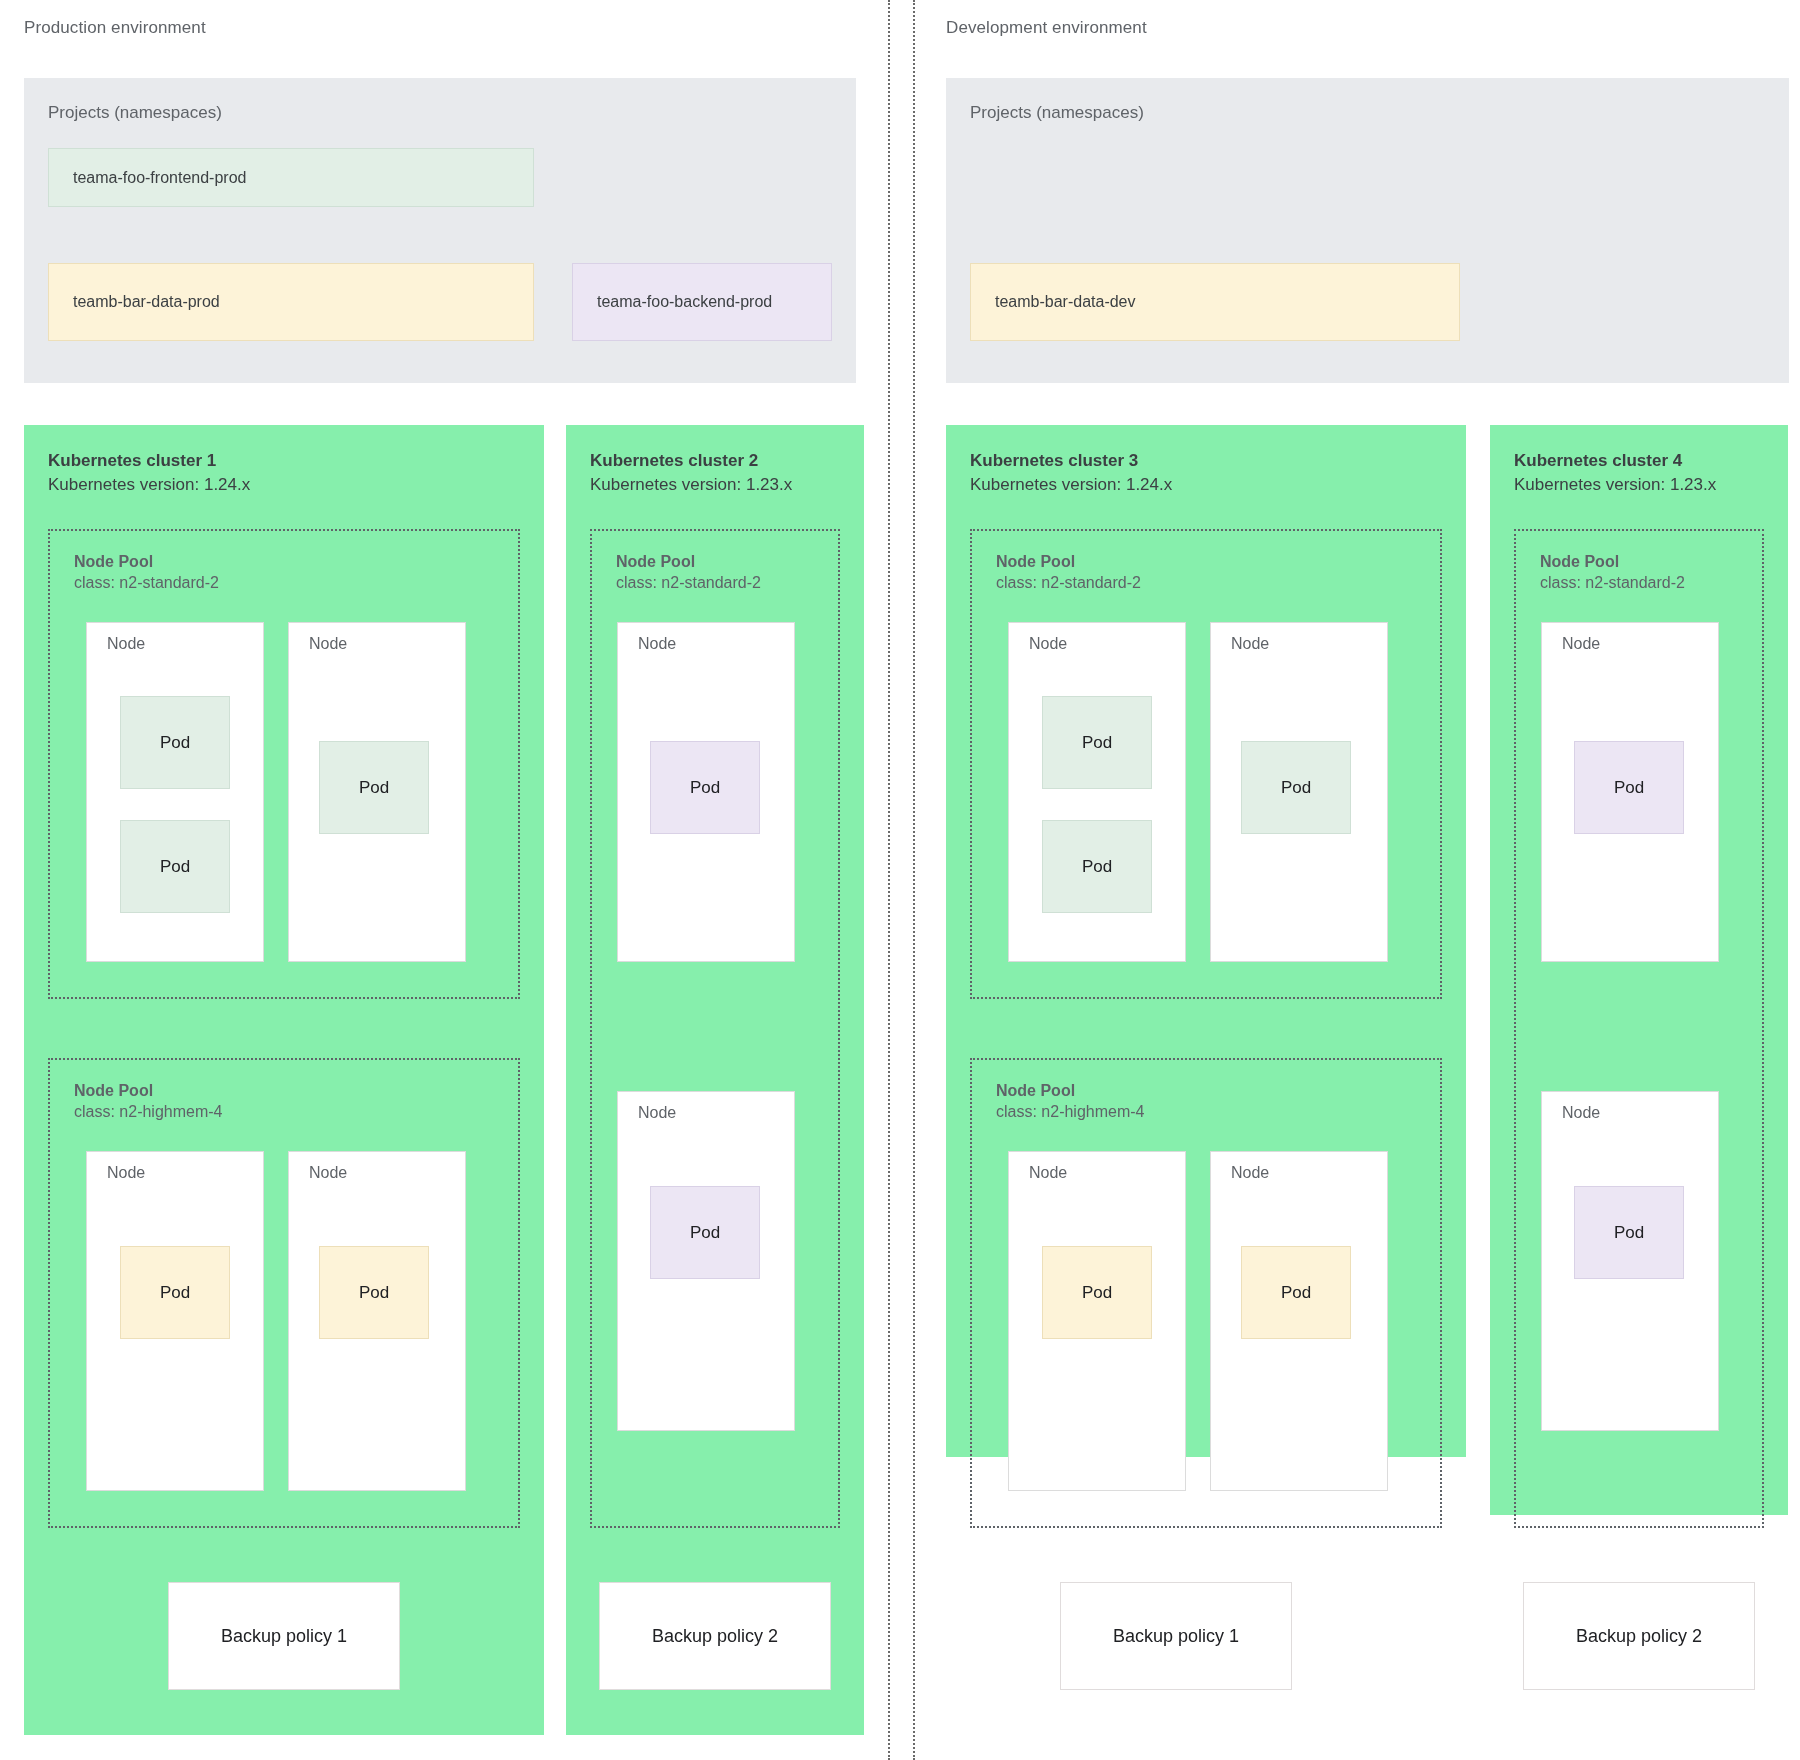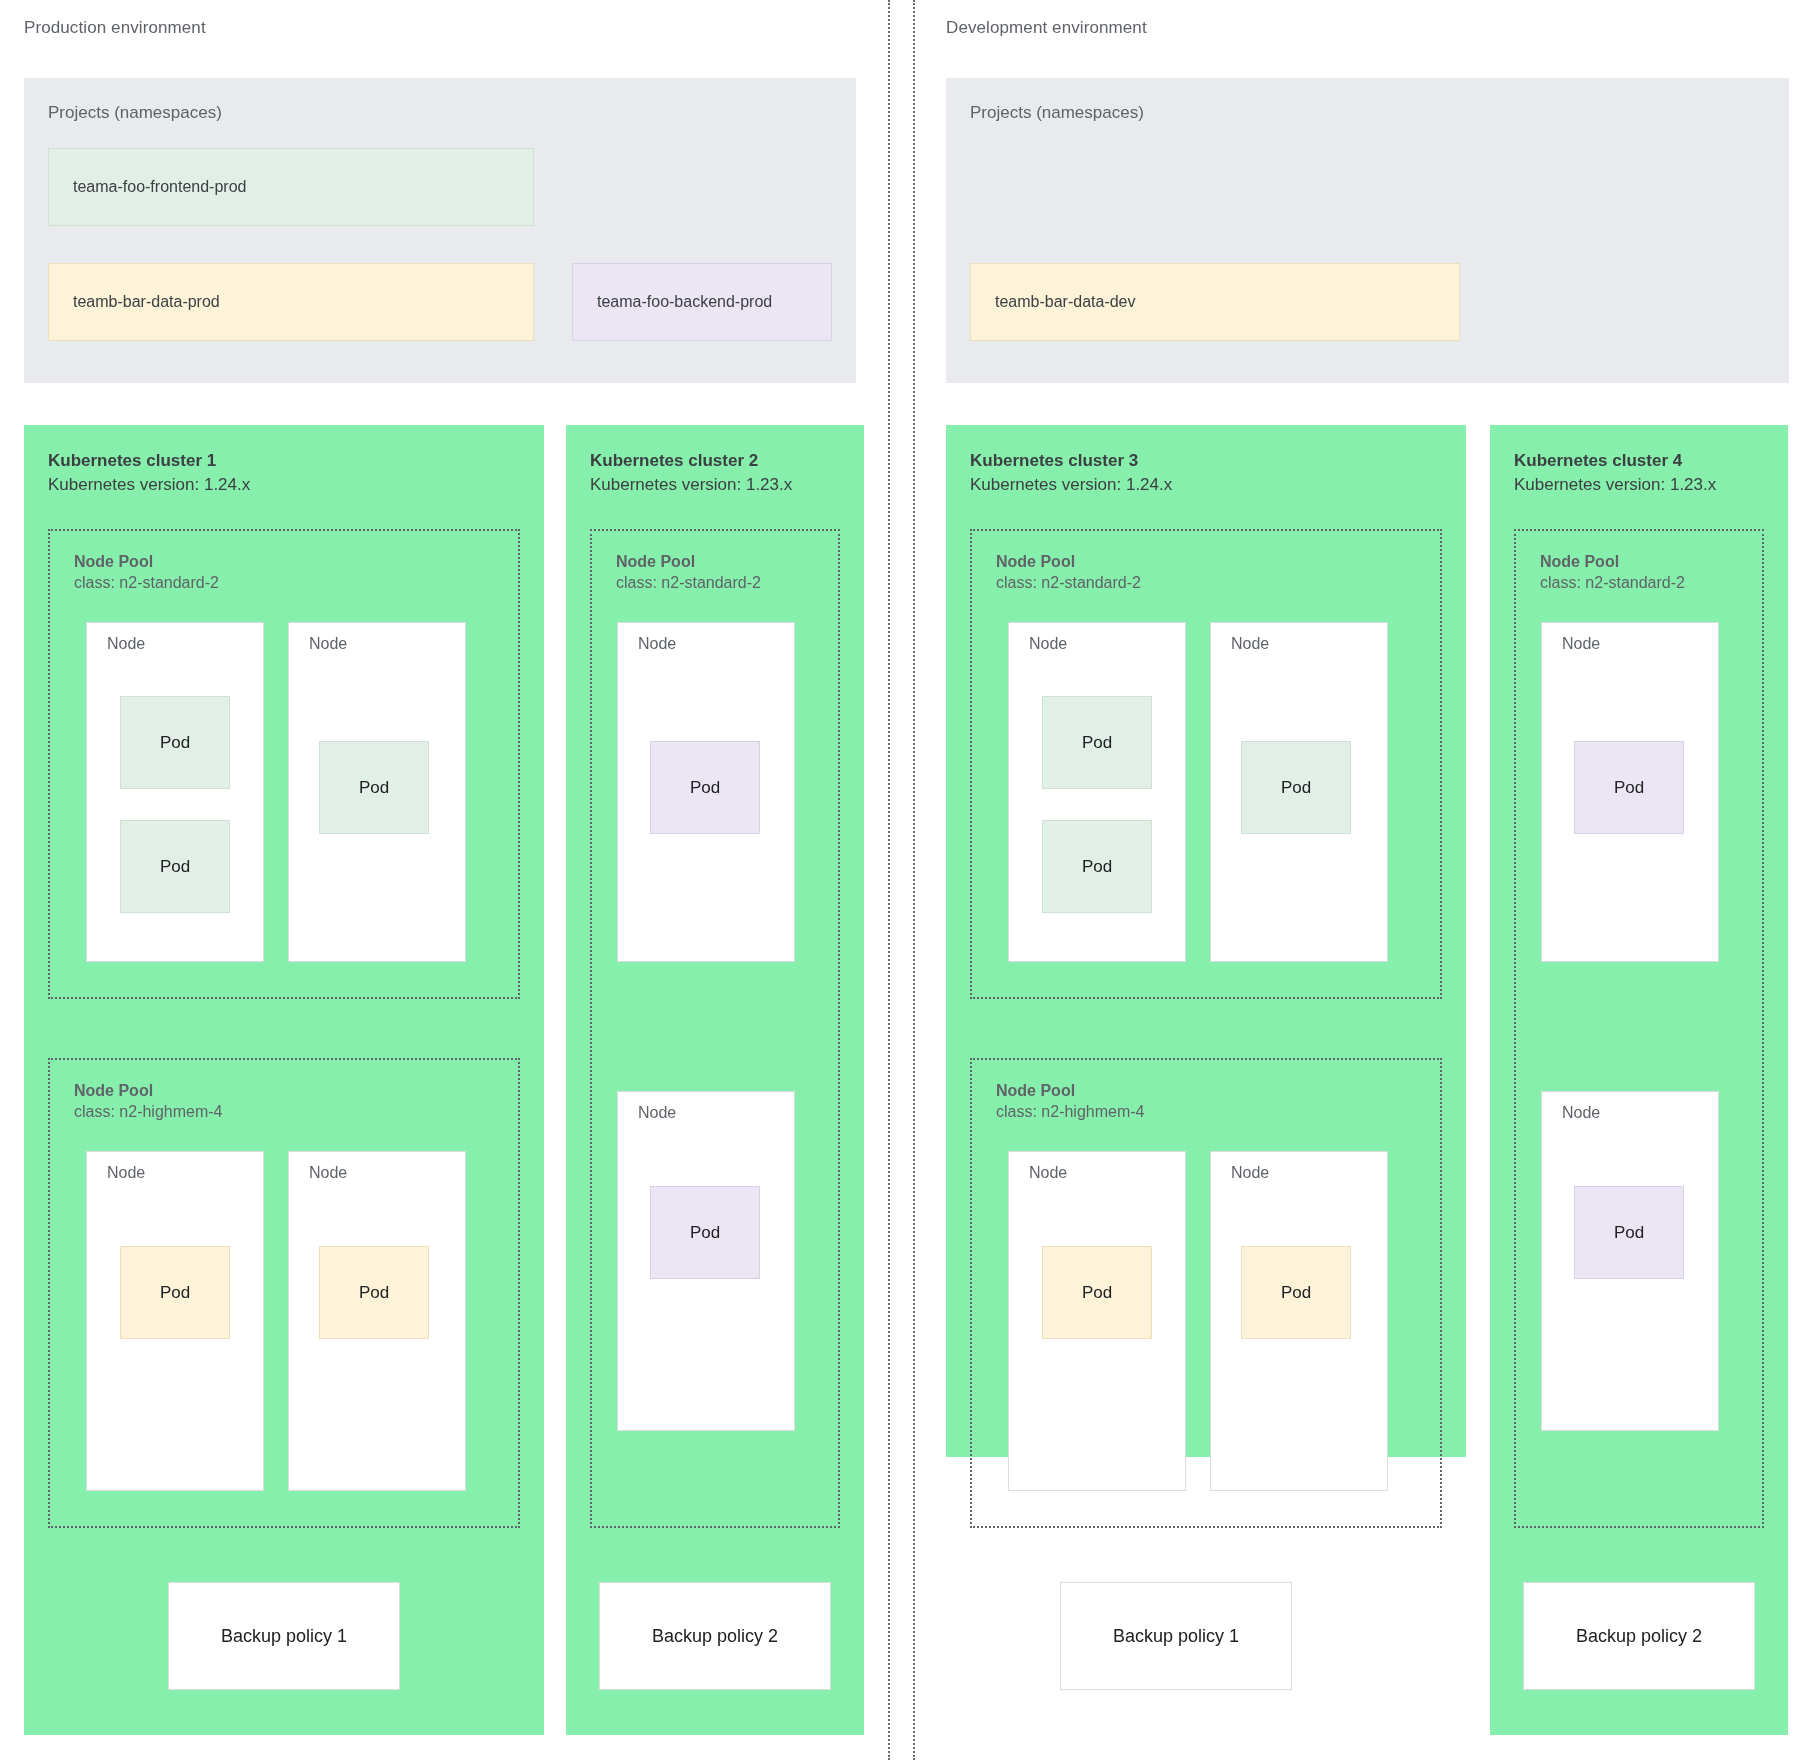--- a/index.html
+++ b/index.html
@@ -69,21 +69,21 @@
     align-items:center;
     padding-left:24px;
     font-size:16px;
     color:#3c4043;
     white-space:nowrap;
   }
   .ns-green  { background:#e2efe6; border-color:#cfe0d5; }
   .ns-yellow { background:#fdf3d8; border-color:#eddfb9; }
   .ns-purple { background:#ece6f4; border-color:#d9d1e6; }
 
-  .ns-row1 { top:70px;  height:78px; }
+  .ns-row1 { top:70px;  height:59px; }
   .ns-row2 { top:185px; height:78px; }
 
   .env-prod .ns-wide   { left:24px; width:486px; }
   .env-prod .ns-narrow { left:548px; width:260px; }
   .env-dev  .ns-wide   { left:24px; width:490px; }
   .env-dev  .ns-narrow { left:552px; width:268px; }
 
   
   .cluster {
     position:absolute;
@@ -328,21 +328,21 @@
           <span>Pod</span>
         </div>
       </div>
     </div>
 
     <div class="backup" style="left:114px; top:1157px; width:232px; height:108px;">
       <span>Backup policy 1</span>
     </div>
   </div>
 
-  <div class="cluster" style="left:577px; width:298px; height:1310px;padding-left:32px;">
+  <div class="cluster" style="left:577px; width:298px; height:1090px;padding-left:32px;">
     <div class="cluster-title">Kubernetes cluster 4</div>
     <div class="cluster-version">Kubernetes version: 1.23.x</div>
 
     <div class="nodepool" style="left:24px; top:104px; width:250px; height:999px;">
       <div class="np-title">Node Pool</div>
       <div class="np-class">class: n2-standard-2</div>
 
       <div class="node" style="left:25px; top:91px; width:178px; height:340px;">
         <div class="node-label">Node</div>
         <div class="pod pod-purple" style="left:32px; top:118px; width:110px; height:93px;">

